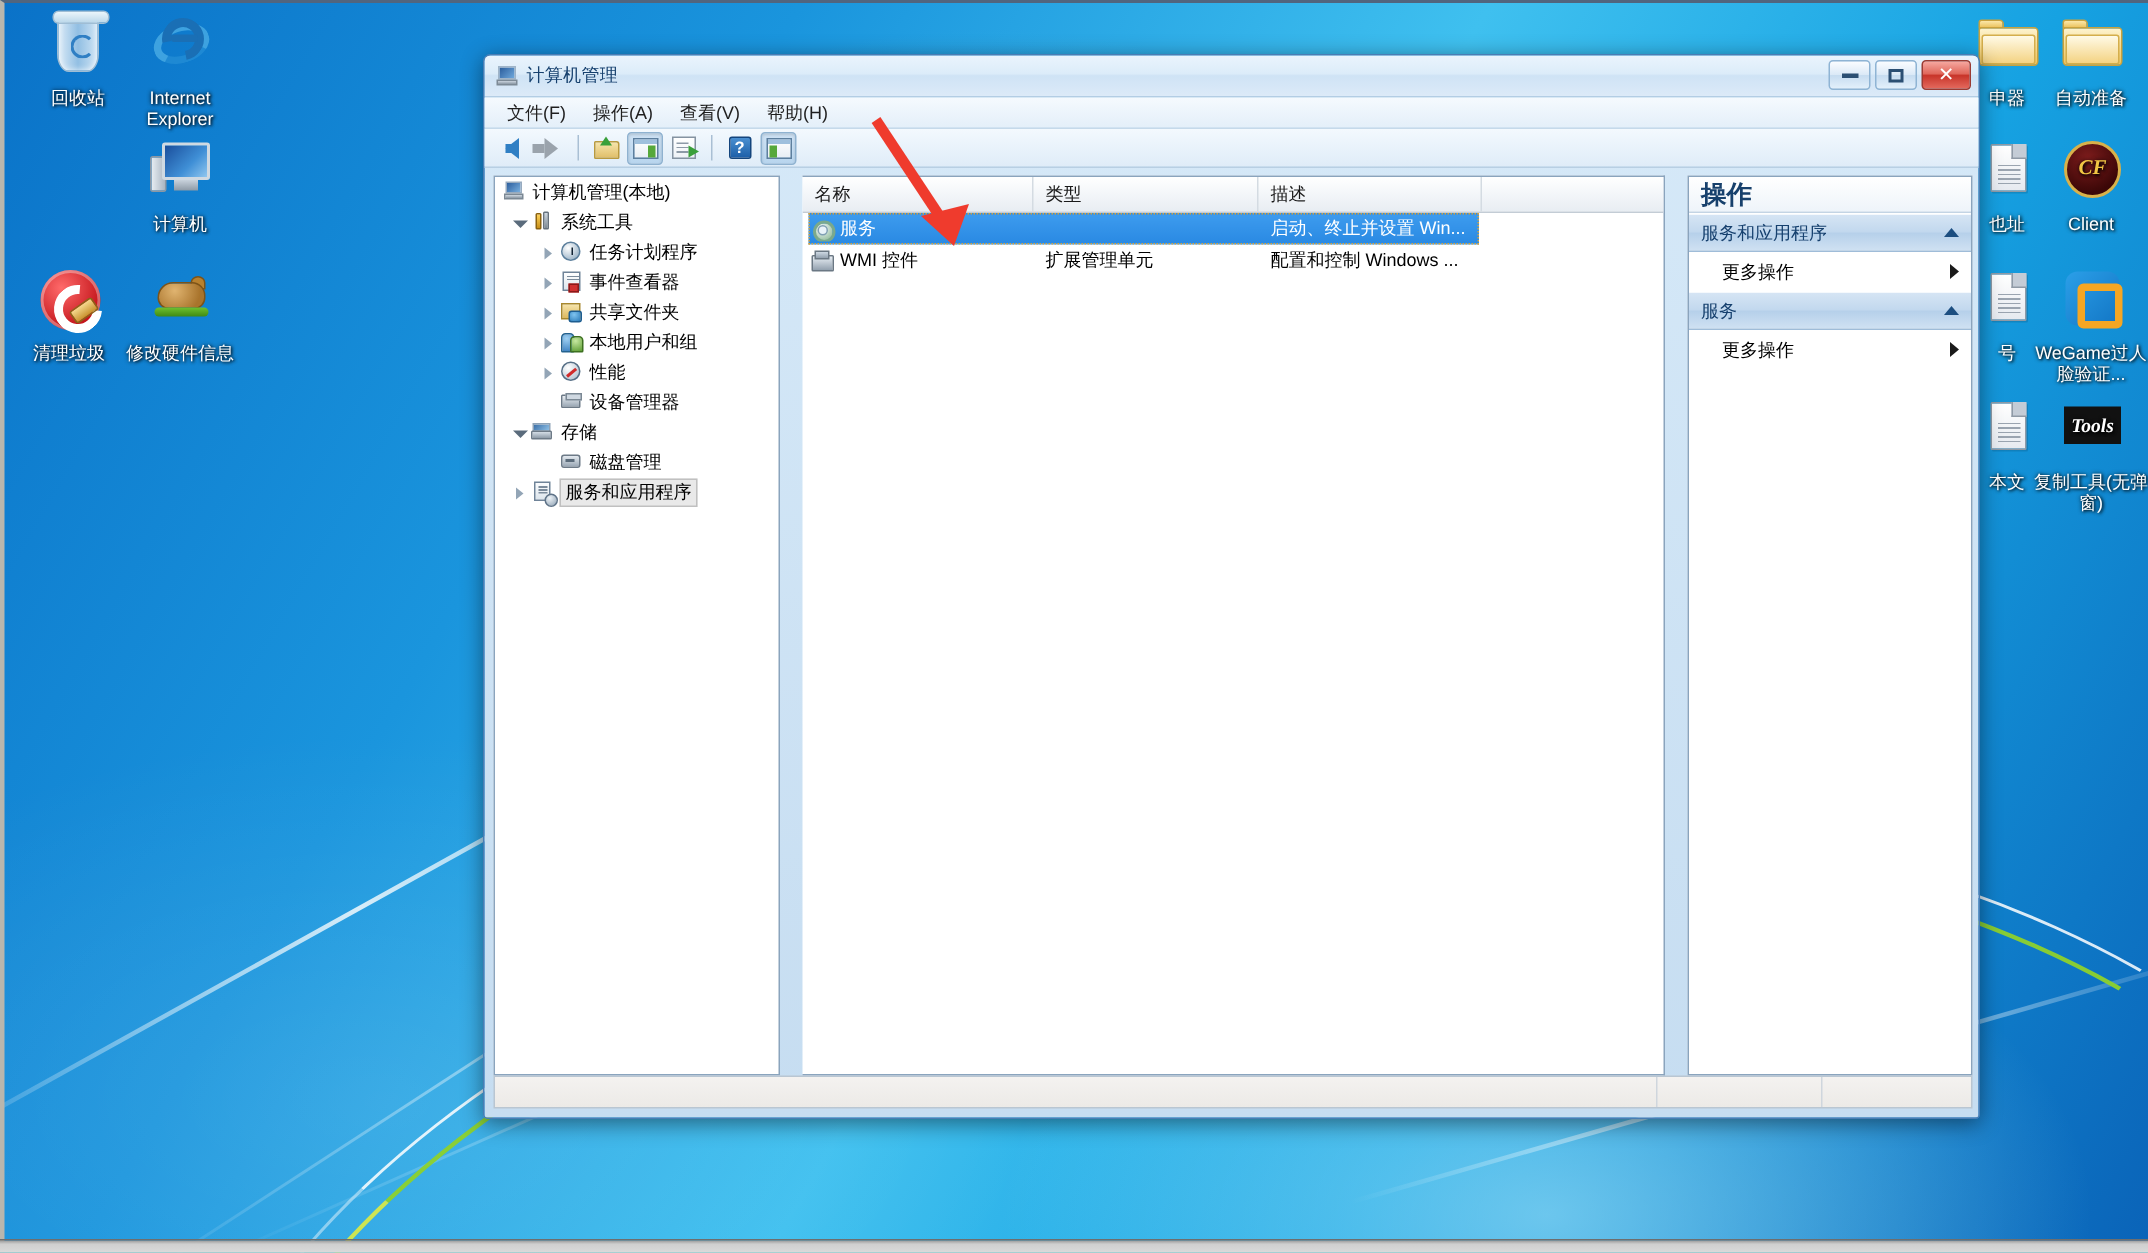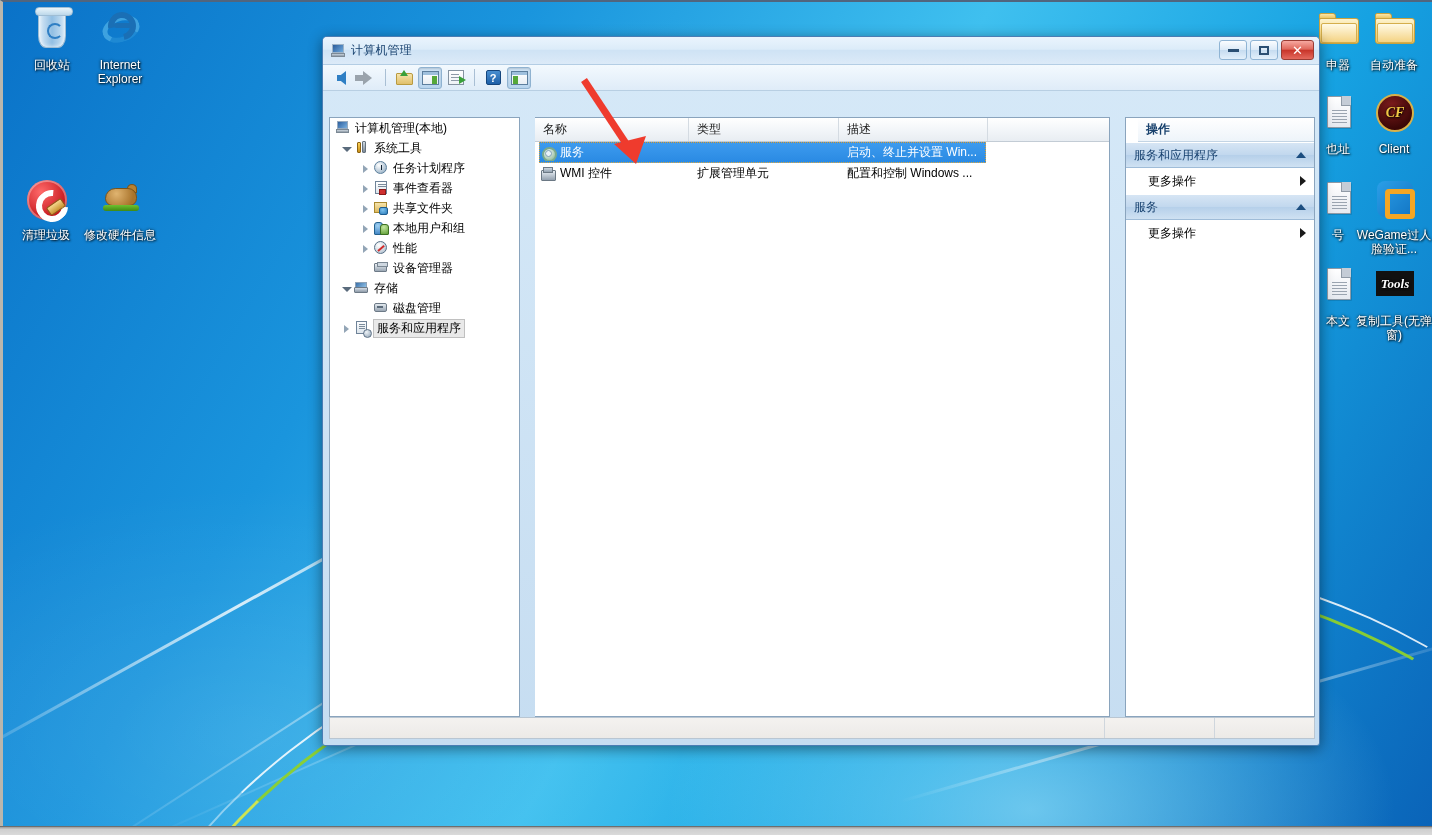--- a/index.html
+++ b/index.html
@@ -559,24 +559,23 @@
   }
   .li-wmi::after {
     content:""; position:absolute; left:3px; top:1px; width:8px;height:4px;
     background: linear-gradient(to bottom,#cdd8e3,#93a1af);
     border:1px solid #6b7884;
   }
 
   
   .ap-title {
     height: 24px; display:flex; align-items:center; padding-left: 8px;
-    font-size: 12px; font-weight: bold; color:#17406c;
+    font-size: 17px; font-weight: bold; color:#17406c;
     background: linear-gradient(to bottom,#ffffff,#eef4fa);
     border-bottom: 1px solid #c3d4e4;
-    margin-left: 12px;
   }
   .ap-group {
     height: 26px; display:flex; align-items:center; justify-content: space-between;
     padding: 0 8px 0 8px;
     font-size: 12px; color:#16406e; font-weight: normal;
     background: linear-gradient(to bottom,#d6e5f4 0%,#c2d8ee 48%,#b6d0ea 52%,#cfe1f2 100%);
     border-top: 1px solid #ffffff;
     border-bottom: 1px solid #9fbcd8;
     cursor: default;
   }
@@ -634,20 +633,30 @@
   </div>
   <div class="dicon" style="left:78px; top:6px;">
     <div class="glyph">
       <div class="ic-ie">
           <div class="e-ring"></div>
           <div class="e-body"></div>
           <div class="e-bar"></div>
         </div>
     </div>
     <span class="lbl">Internet Explorer</span>
+  </div>
+  <div class="dicon" style="left:78px; top:90px;">
+    <div class="glyph">
+      <div class="ic-computer">
+          <div class="tower"></div>
+          <div class="scr"></div>
+          <div class="base"></div>
+        </div>
+    </div>
+    <span class="lbl">计算机</span>
   </div>
   <div class="dicon" style="left:4px; top:176px;">
     <div class="glyph">
         <div class="ic-clean"></div>
       </div>
     <span class="lbl">清理垃圾</span>
   </div>
   <div class="dicon" style="left:78px; top:176px;">
     <div class="glyph">
       <div class="ic-hw">
@@ -728,20 +737,26 @@
         <div class="wbtn">
             <div class="min-glyph"></div>
           </div>
         <div class="wbtn">
             <div class="max-glyph"></div>
           </div>
         <div class="wbtn close">✕</div>
       </div>
     </div>
 
+    <div id="menubar">
+      <div class="menu-item">文件(F)</div>
+      <div class="menu-item">操作(A)</div>
+      <div class="menu-item">查看(V)</div>
+      <div class="menu-item">帮助(H)</div>
+    </div>
 
     <div id="toolbar">
       <div class="tbtn">
           <div class="arrow-left"></div>
         </div>
       <div class="tbtn">
           <div class="arrow-right"></div>
         </div>
       <div class="tsep"></div>
       <div class="tbtn">

